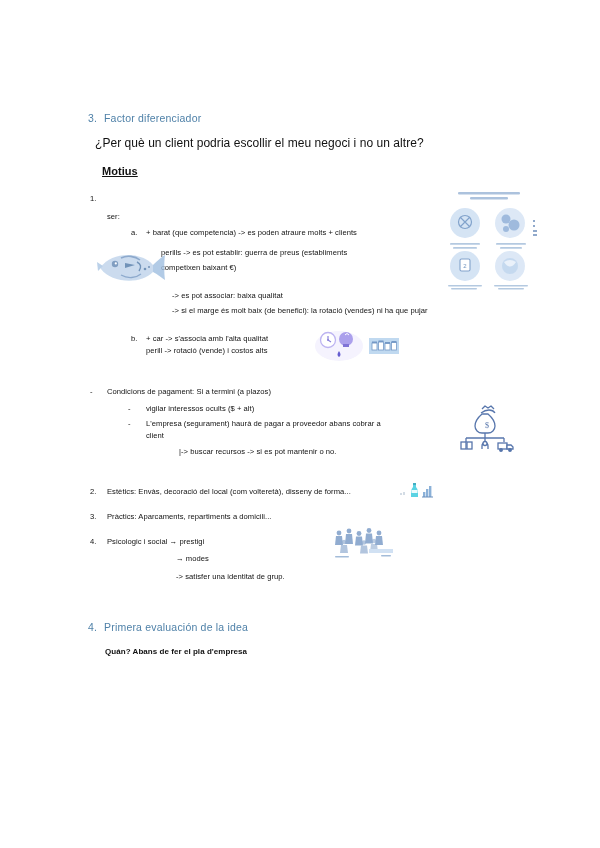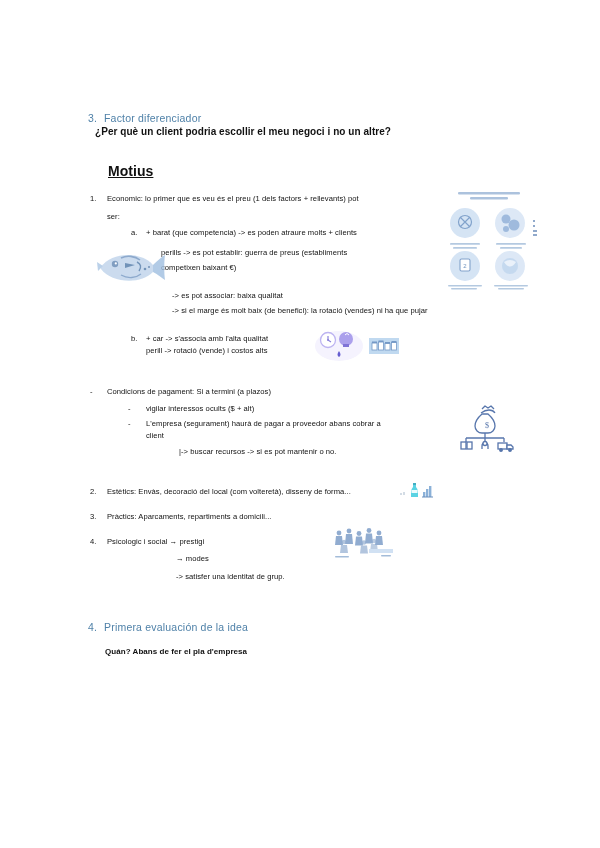--- a/index.html
+++ b/index.html
@@ -41,26 +41,25 @@
 </style>
 </head>
 <body>
 
 <div class="page">
 
   <div class="h-blue" style="left:88px;top:112px;">
     <span class="num">3.</span><span>Factor diferenciador</span>
   </div>
 
-  <div class="t" style="left:95px;top:126px;font-size:10px;font-weight:bold;">¿Per què un client podria escollir el meu negoci i no un altre?</div>
-
-  <div class="t u" style="left:108px;top:166px;font-weight:bold;font-size:14px;">Motius</div>
+  <div class="t" style="left:95px;top:138px;font-size:12px;">¿Per què un client podria escollir el meu negoci i no un altre?</div>
+
+  <div class="t u" style="left:102px;top:166px;font-weight:bold;font-size:11px;">Motius</div>
 
   <div class="t" style="left:90px;top:193px;">1.</div>
-  <div class="t" style="left:107px;top:193px;">Economic: lo primer que es veu és el preu (1 dels factors + rellevants) pot</div>
   <div class="t" style="left:107px;top:211px;">ser:</div>
 
   <div class="t" style="left:131px;top:227px;">a.</div>
   <div class="t" style="left:146px;top:227px;">+ barat (que competencia) -&gt; es poden atraure molts + clients</div>
   <div class="t" style="left:161px;top:247px;">perills -&gt; es pot establir: guerra de preus (establiments</div>
   <div class="t" style="left:161px;top:262px;">competixen baixant €)</div>
 
   <div class="t" style="left:172px;top:290px;text-align:center;">-&gt; es pot associar: baixa qualitat</div>
   <div class="t" style="left:172px;top:305px;">-&gt; si el marge és molt baix (de benefici): la rotació (vendes) ni ha que pujar</div>
 

